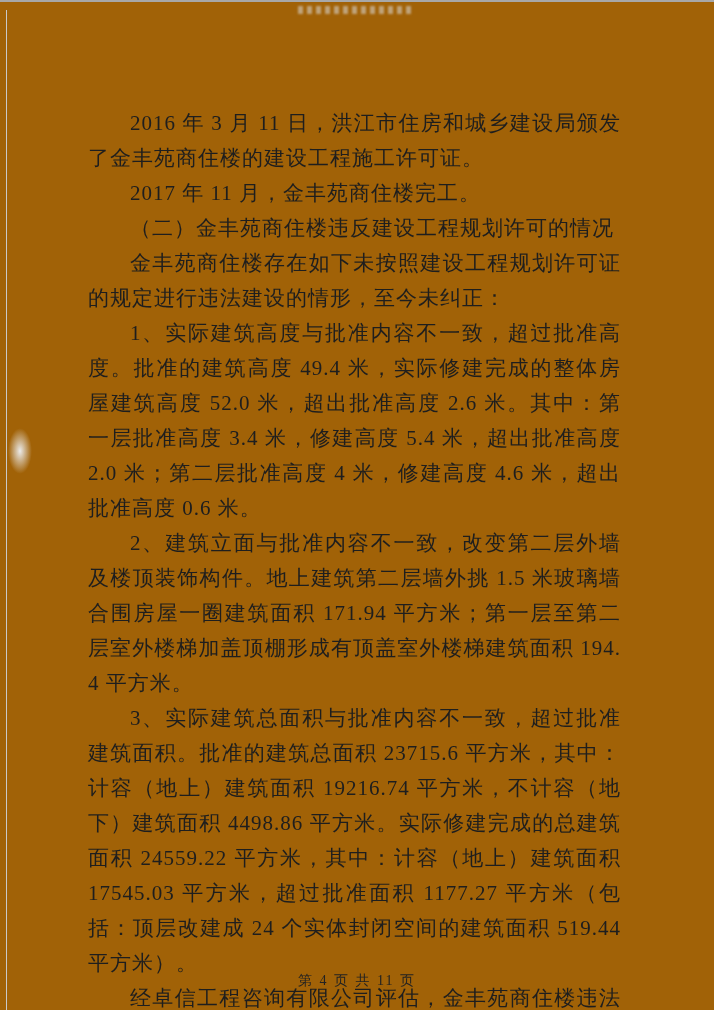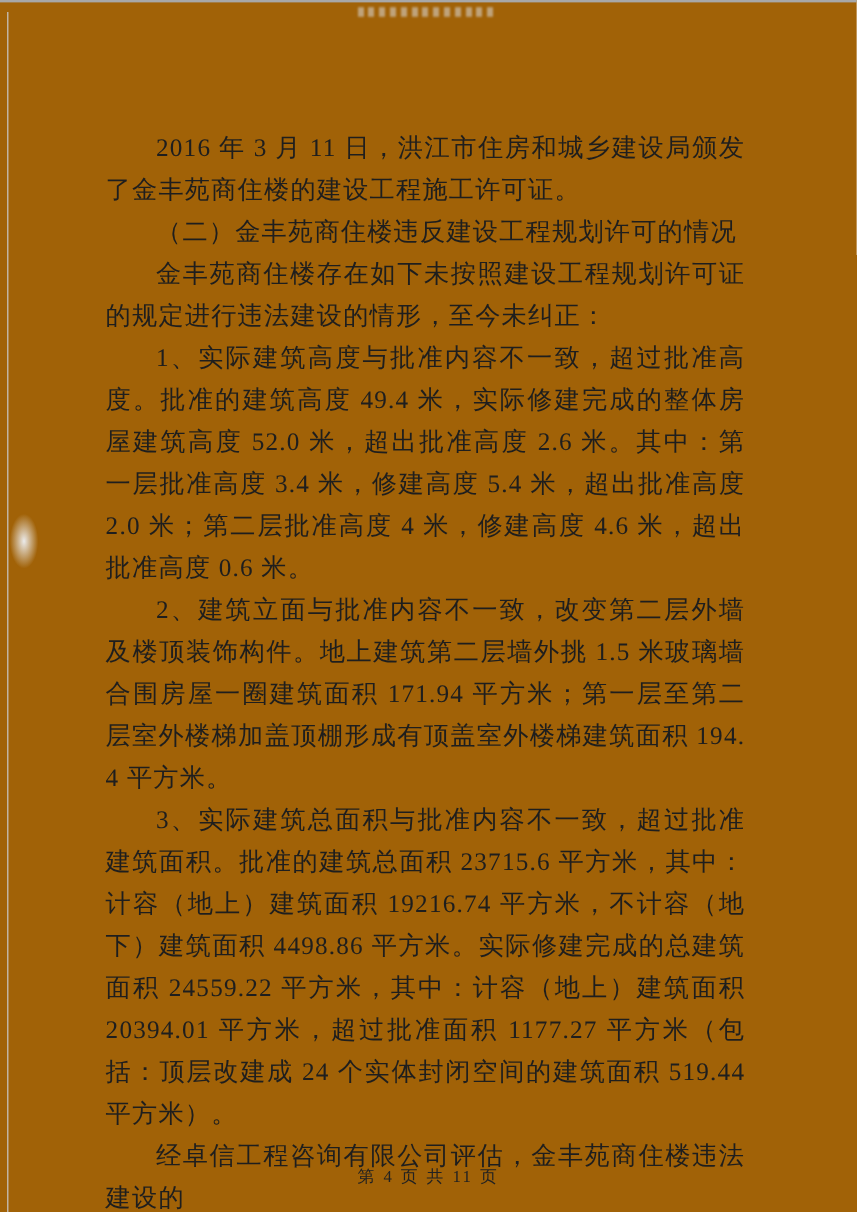--- a/index.html
+++ b/index.html
@@ -83,23 +83,24 @@
 
 <div class="page">
 
   <div class="top-border"></div>
   <div class="left-border"></div>
   <div class="smudge-top"></div>
   <div class="smudge-left"></div>
 
   <div class="content">
     <p>2016 年 3 月 11 日，洪江市住房和城乡建设局颁发了金丰苑商住楼的建设工程施工许可证。</p>
+    <p>2017 年 11 月，金丰苑商住楼完工。</p>
     <p class="heading">（二）金丰苑商住楼违反建设工程规划许可的情况</p>
     <p>金丰苑商住楼存在如下未按照建设工程规划许可证的规定进行违法建设的情形，至今未纠正：</p>
     <p>1、实际建筑高度与批准内容不一致，超过批准高度。批准的建筑高度 49.4 米，实际修建完成的整体房屋建筑高度 52.0 米，超出批准高度 2.6 米。其中：第一层批准高度 3.4 米，修建高度 5.4 米，超出批准高度 2.0 米；第二层批准高度 4 米，修建高度 4.6 米，超出批准高度 0.6 米。</p>
     <p>2、建筑立面与批准内容不一致，改变第二层外墙及楼顶装饰构件。地上建筑第二层墙外挑 1.5 米玻璃墙合围房屋一圈建筑面积 171.94 平方米；第一层至第二层室外楼梯加盖顶棚形成有顶盖室外楼梯建筑面积 194.4 平方米。</p>
-    <p>3、实际建筑总面积与批准内容不一致，超过批准建筑面积。批准的建筑总面积 23715.6 平方米，其中：计容（地上）建筑面积 19216.74 平方米，不计容（地下）建筑面积 4498.86 平方米。实际修建完成的总建筑面积 24559.22 平方米，其中：计容（地上）建筑面积 20394.01 平方米，超过批准面积 1177.27 平方米（包括：顶层改建成 24 个实体封闭空间的建筑面积 519.44 平方米）。</p>
+    <p>3、实际建筑总面积与批准内容不一致，超过批准建筑面积。批准的建筑总面积 23715.6 平方米，其中：计容（地上）建筑面积 19216.74 平方米，不计容（地下）建筑面积 4498.86 平方米。实际修建完成的总建筑面积 24559.22 平方米，其中：计容（地上）建筑面积 17545.03 平方米，超过批准面积 1177.27 平方米（包括：顶层改建成 24 个实体封闭空间的建筑面积 519.44 平方米）。</p>
     <p>经卓信工程咨询有限公司评估，金丰苑商住楼违法建设的</p>
   </div>
 
   <div class="footer">第 4 页 共 11 页</div>
 
 </div>
 
 </body></html>

